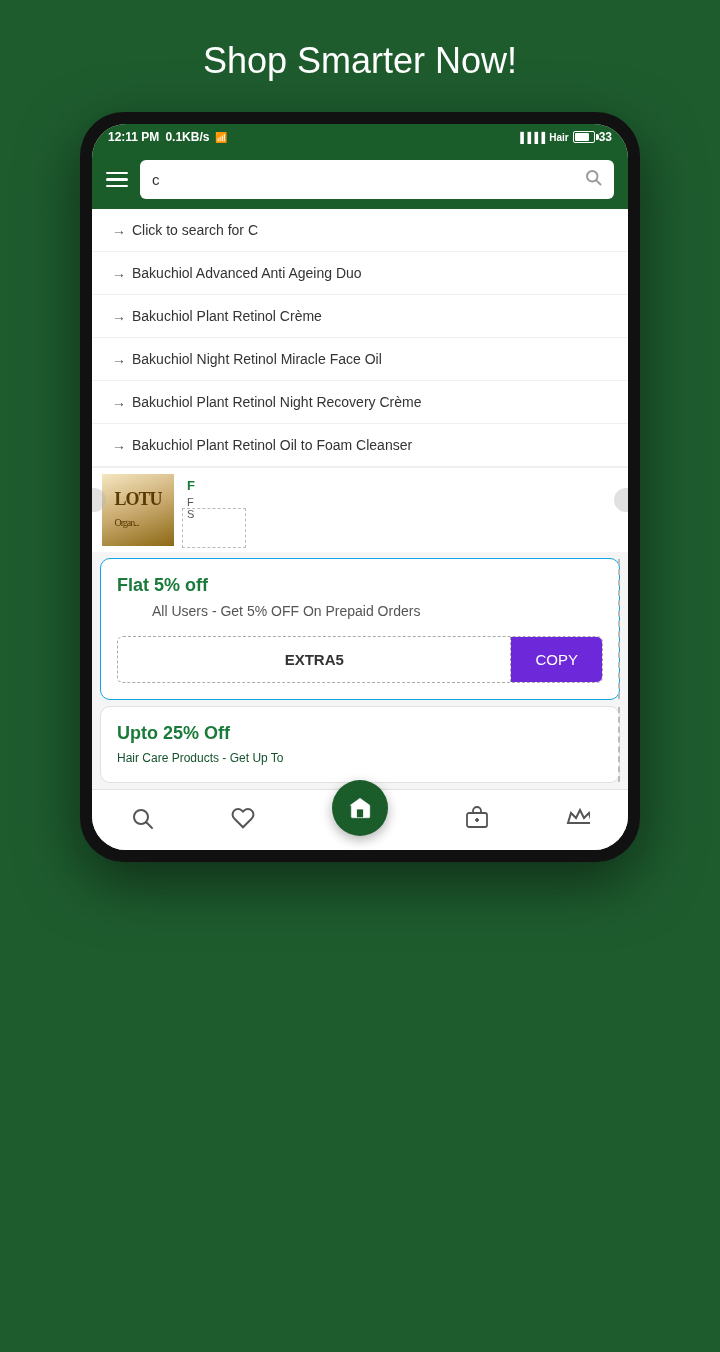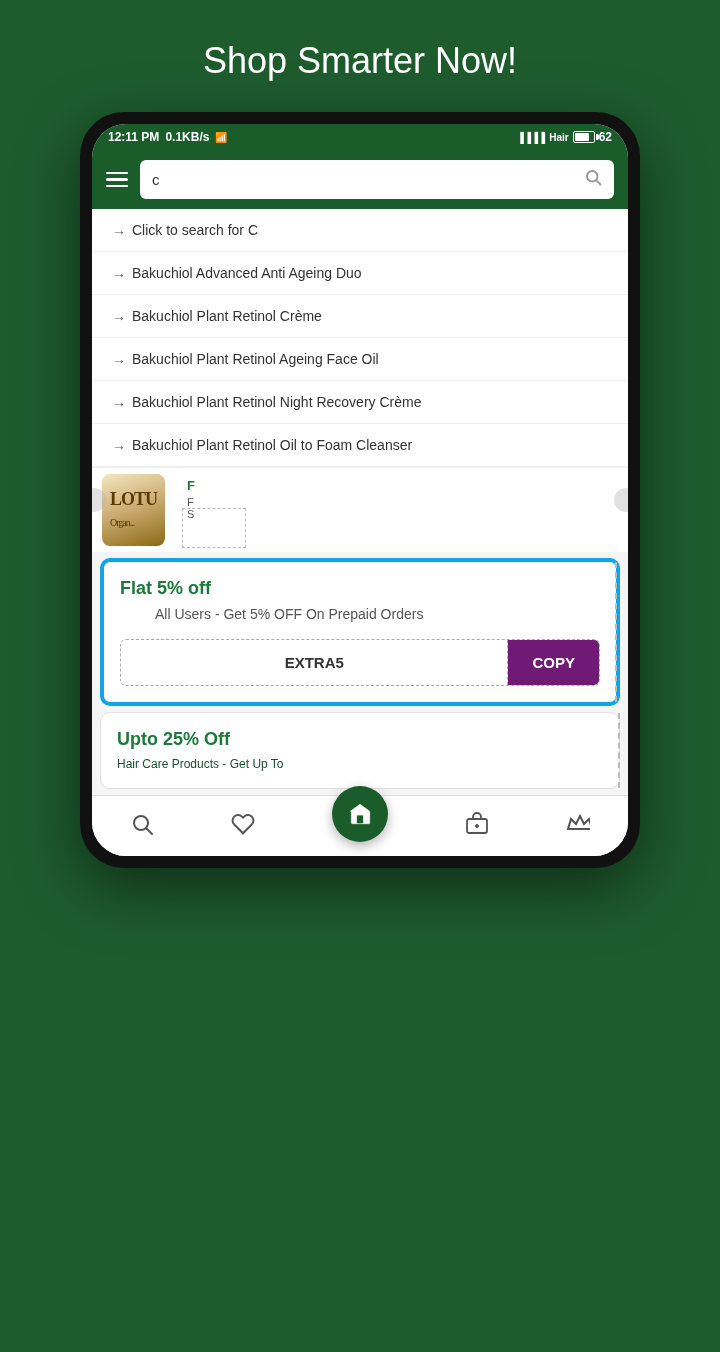--- a/index.html
+++ b/index.html
@@ -142,21 +142,21 @@
     .autocomplete-item.click-search {
       font-size: 14px;
       color: #333;
     }
     
     .coupon-card {
       background: white;
       margin: 6px 8px;
       border-radius: 10px;
       padding: 16px;
-      border: 4px solid #0ea5e9;
+      border: 1px solid #0ea5e9;
     }
     .coupon-title {
       color: #1a7a3a;
       font-size: 18px;
       font-weight: 700;
       margin-bottom: 6px;
     }
     .coupon-desc {
       color: #555;
       font-size: 14px;
@@ -174,25 +174,25 @@
       flex: 1;
       padding: 14px 16px;
       font-size: 15px;
       font-weight: 600;
       color: #333;
       background: white;
       text-align: center;
       border-right: 1.5px dashed #aaa;
     }
     .copy-btn {
-      background: #701a75;
+      background: #6d28d9;
       color: white;
       padding: 14px 24px;
       font-size: 15px;
-      font-weight: 700;
+      font-weight: 400;
       cursor: pointer;
       border: none;
       outline: none;
     }
     
     .coupon-card2 {
       background: white;
       margin: 6px 8px;
       border-radius: 10px;
       padding: 16px;
@@ -258,21 +258,21 @@
           <span>12:11 PM</span>
           <span>0.1KB/s</span>
           <span style="font-size:10px;">📶</span>
         </div>
         <div class="status-right">
           <span style="font-size:10px;">▐▐▐▐</span>
           <span style="font-size:10px;">Hair</span>
           <span class="battery-icon">
             <span class="battery-fill"></span>
           </span>
-          <span>62</span>
+          <span>33</span>
         </div>
       </div>
 
       <div class="app-header">
         <div class="hamburger-icon">
           <span></span>
           <span></span>
           <span></span>
         </div>
         <div class="search-bar">
@@ -294,36 +294,36 @@
         <div class="autocomplete-item">
           <span class="arrow">→</span>
           <span>Bakuchiol Advanced Anti Ageing Duo</span>
         </div>
         <div class="autocomplete-item">
           <span class="arrow">→</span>
           <span>Bakuchiol Plant Retinol Crème</span>
         </div>
         <div class="autocomplete-item">
           <span class="arrow">→</span>
-          <span>Bakuchiol Plant Retinol Ageing Face Oil</span>
+          <span>Bakuchiol Night Retinol Miracle Face Oil</span>
         </div>
         <div class="autocomplete-item">
           <span class="arrow">→</span>
           <span>Bakuchiol Plant Retinol Night Recovery Crème</span>
         </div>
         <div class="autocomplete-item">
           <span class="arrow">→</span>
           <span>Bakuchiol Plant Retinol Oil to Foam Cleanser</span>
         </div>
       </div>
 
       <div class="content-area">
 
         <div style="background:white; display:flex; align-items:center; padding:6px 10px; gap:8px; position:relative;">
-          <div style="width:63px;height:72px;background:linear-gradient(160deg,#f5e6c0,#c9a96e,#8B6914);border-radius:8px;display:flex;align-items:center;justify-content:center;overflow:hidden;">
+          <div style="width:72px;height:72px;background:linear-gradient(160deg,#f5e6c0,#c9a96e,#8B6914);border-radius:0;display:flex;align-items:center;justify-content:center;overflow:hidden;">
             <div style="color:#5a3a00;font-size:18px;font-weight:900;letter-spacing:-1px;font-family:serif;">LOTU<br><span style="font-size:10px;font-weight:400;">Organ...</span></div>
           </div>
 
           <div style="color:#1a7a3a;font-size:13px;font-weight:700;position:absolute;left:95px;top:10px;">F</div>
           <div style="position:absolute;left:95px;top:28px;color:#555;font-size:11px;">F<br>S</div>
 
           <div style="position:absolute;left:90px;top:40px;border:1.5px dashed #bbb;width:64px;height:40px;"></div>
 
           <div style="position:absolute;left:-10px;top:20px;width:24px;height:24px;background:rgba(180,180,180,0.4);border-radius:50%;"></div>
           <div style="position:absolute;right:-10px;top:20px;width:24px;height:24px;background:rgba(180,180,180,0.4);border-radius:50%;"></div>

